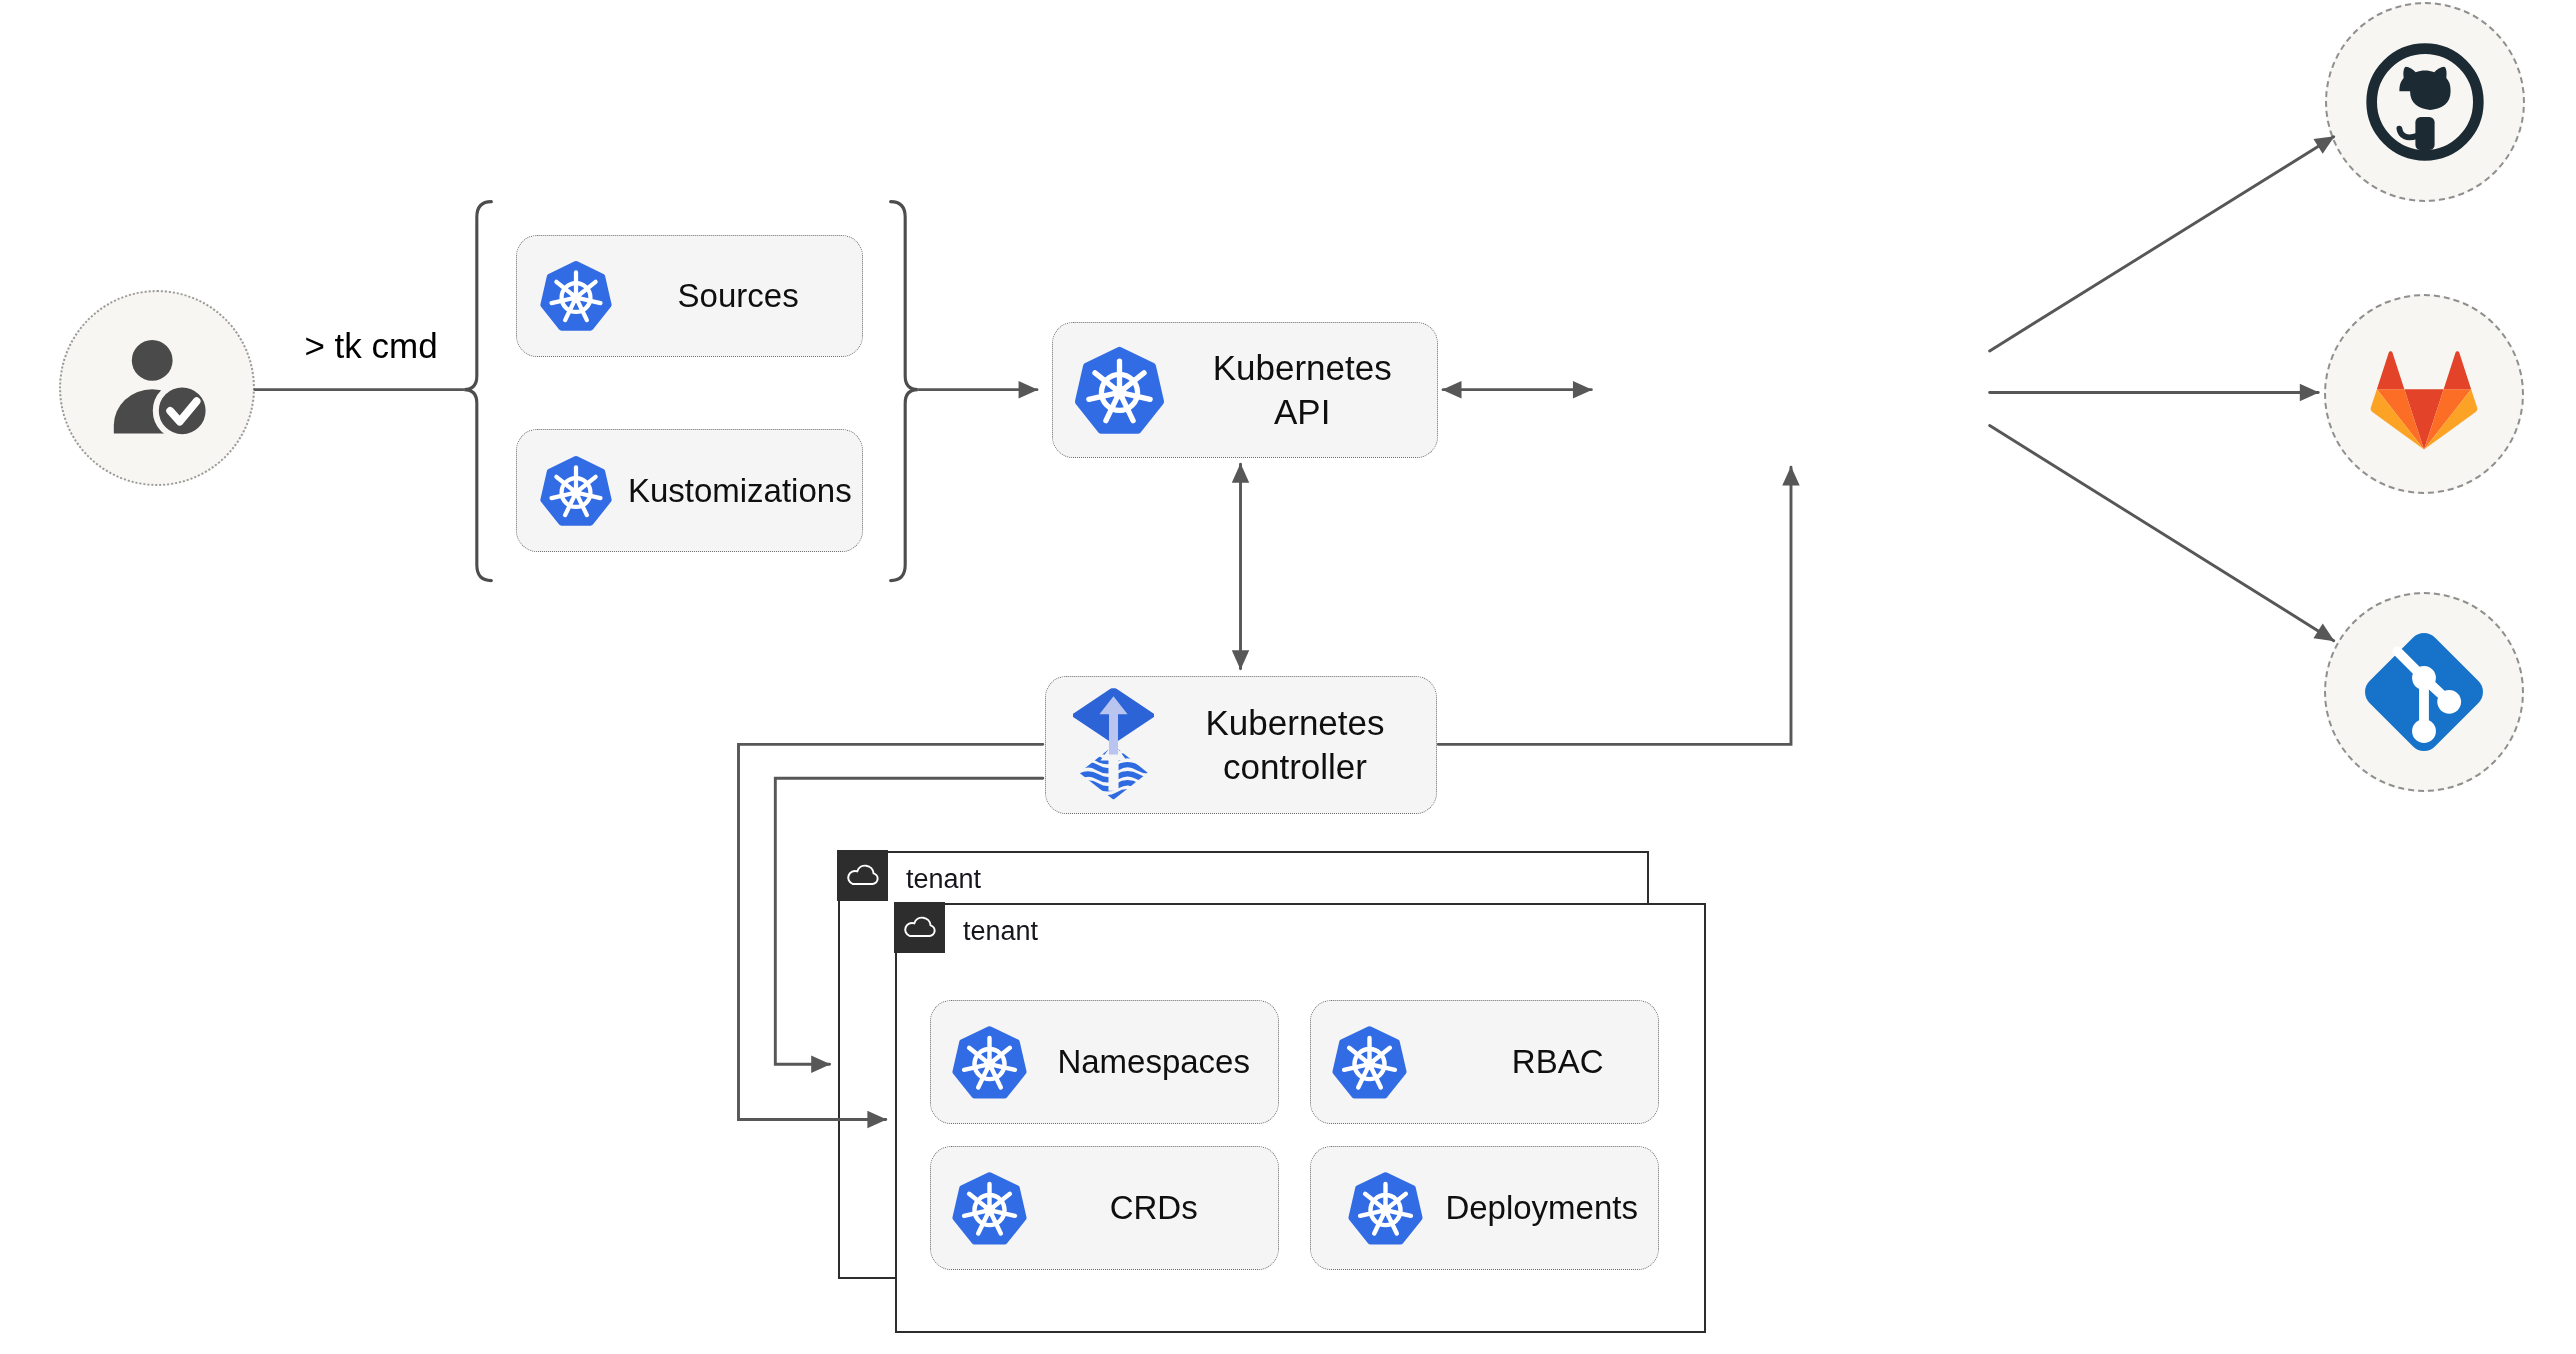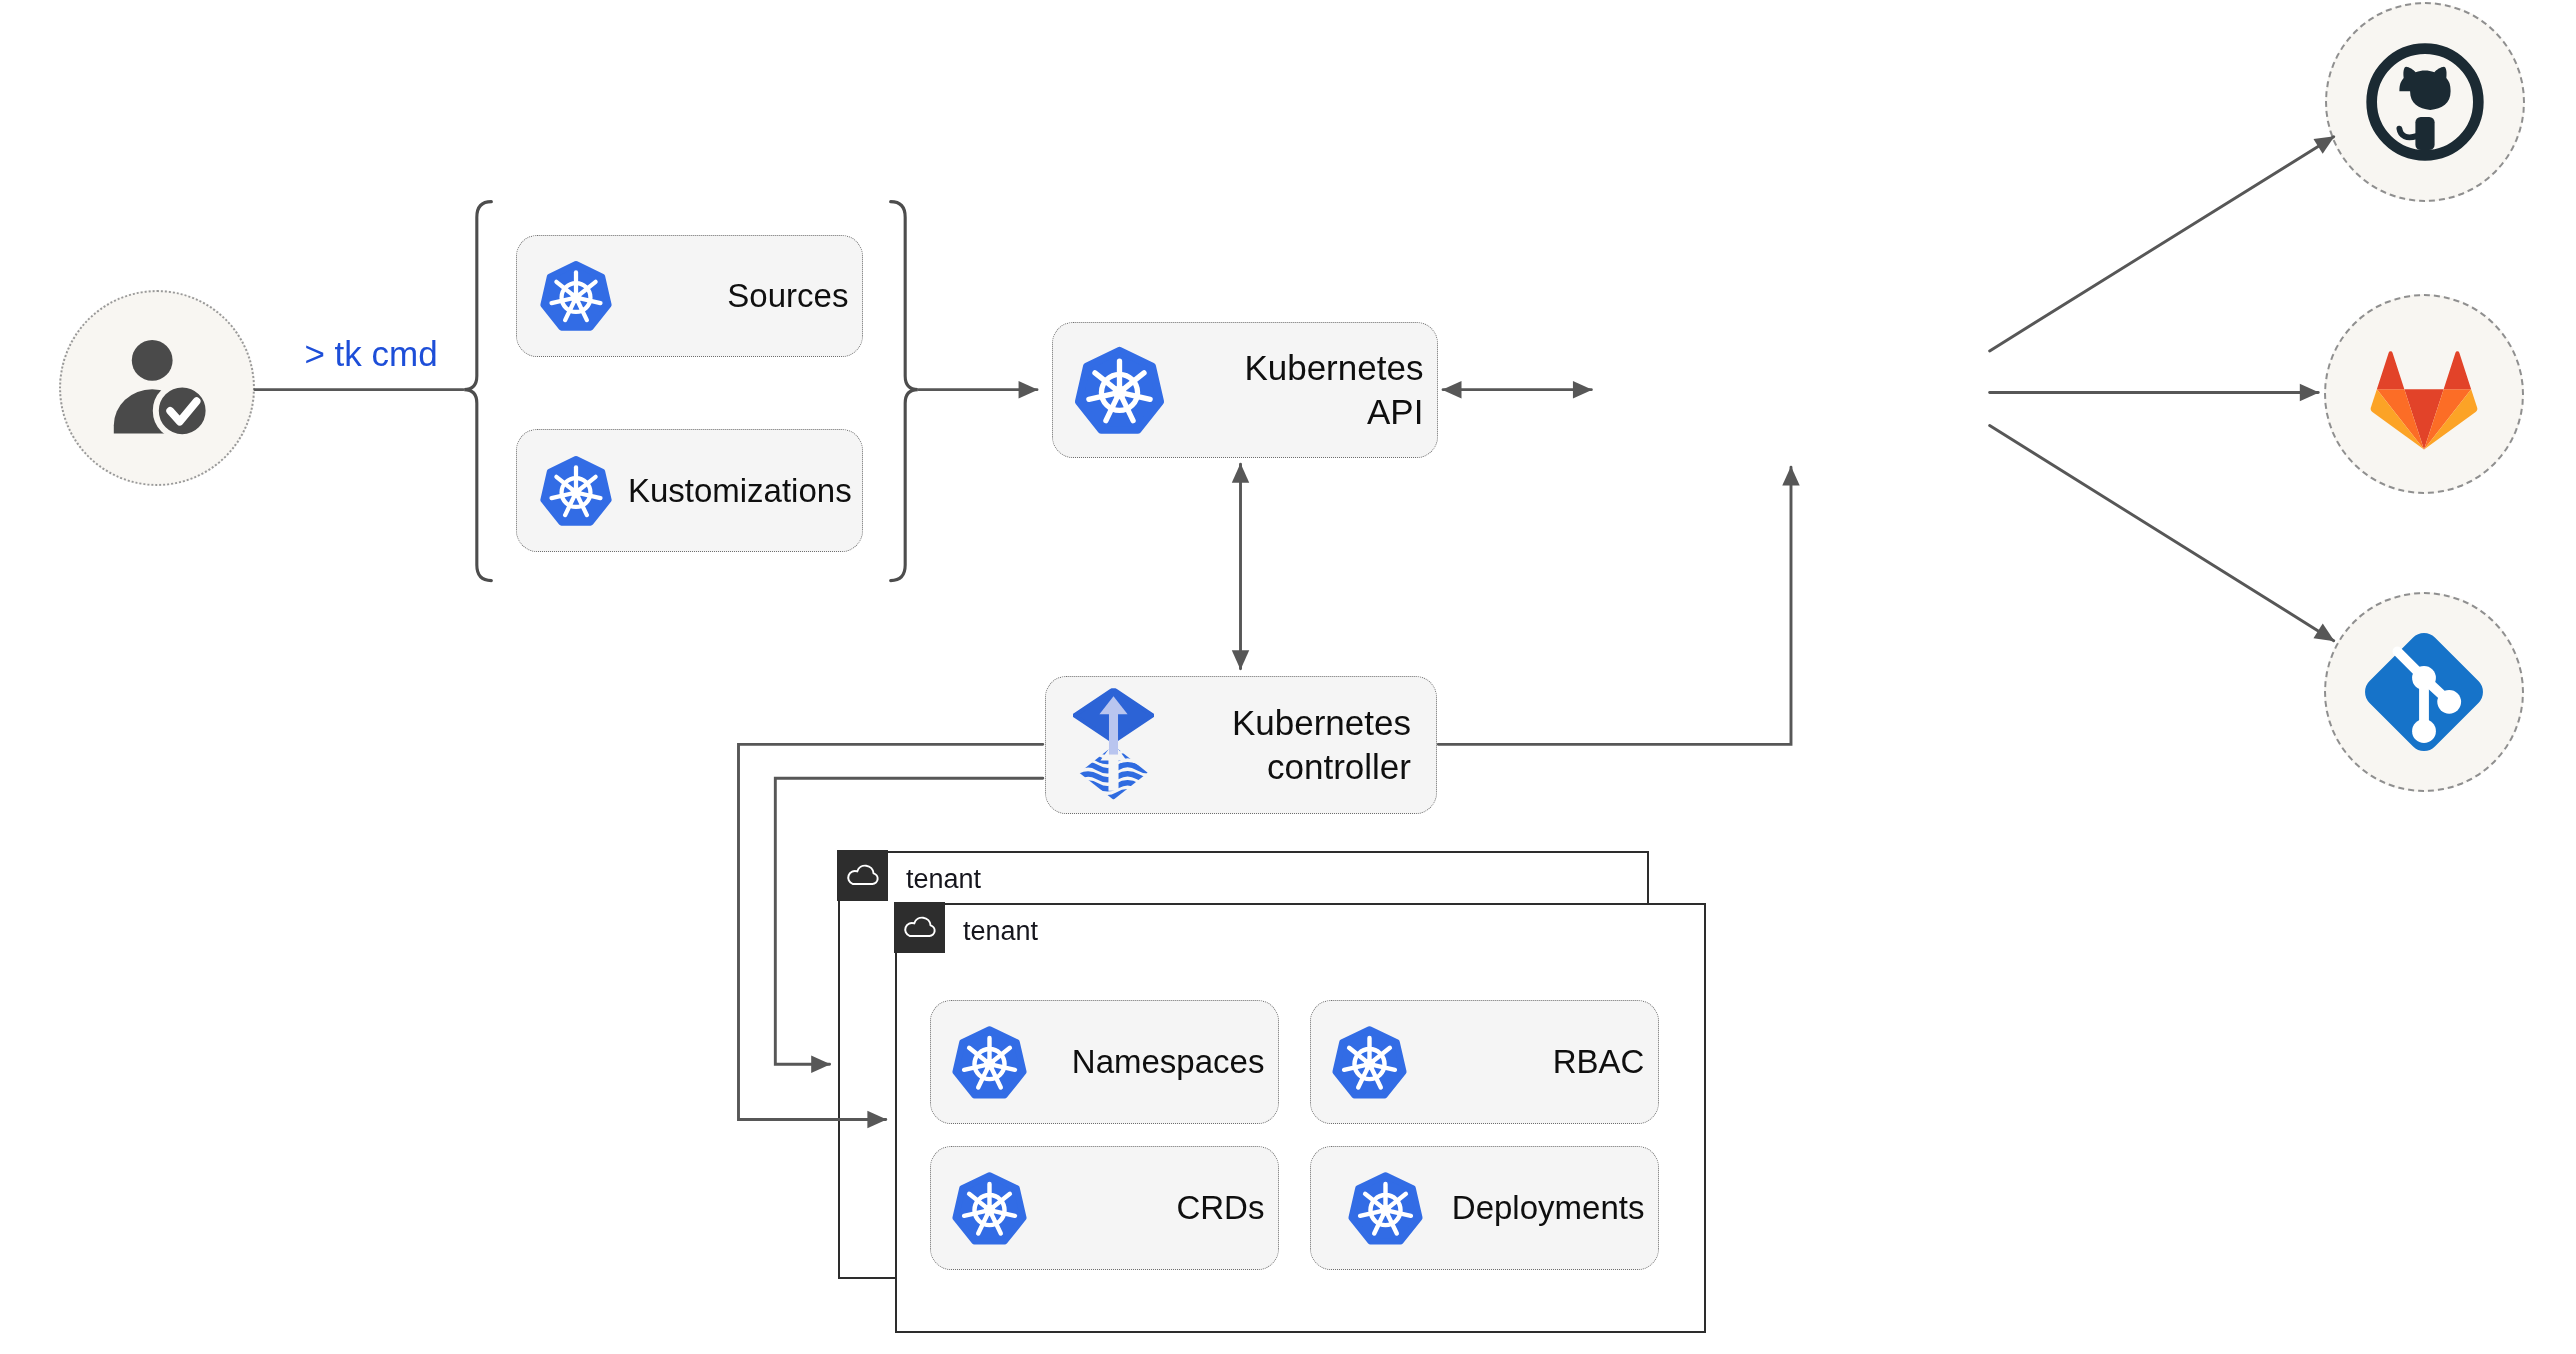--- a/index.html
+++ b/index.html
@@ -8,37 +8,37 @@
 
   
   .wires{position:absolute;left:0;top:0;width:2576px;height:1355px;z-index:6;pointer-events:none;}
   .wire{stroke:#575757;stroke-width:3;fill:none;stroke-linecap:round;}
   .brace{stroke:#4d4d4d;stroke-width:3.2;fill:none;stroke-linecap:round;}
 
   
   .node{position:absolute;background:#F5F5F5;border:1.9px dotted #6E6E6E;border-radius:21.3px;
         display:flex;align-items:center;box-sizing:border-box;z-index:4;}
   .node .icon{flex:0 0 auto;display:block;}
-  .node .label{flex:1 1 auto;text-align:right;font-size:33px;color:#0f0f0f;line-height:1.25;padding:0 13.6px;}
+  .node .label{flex:1 1 auto;text-align:center;font-size:33px;color:#0f0f0f;line-height:1.25;padding:0 13.6px;}
   .node.ctrl .label{font-size:35px;padding:0 25px;}
 
   
   .tenant{position:absolute;background:#ffffff;border:2.9px solid #2D2D2D;box-sizing:border-box;}
   .tenant-badge{position:absolute;left:-2.9px;top:-2.9px;width:51px;height:51px;background:#2D2D2D;
         display:flex;align-items:center;justify-content:center;}
   .tenant-label{position:absolute;left:66px;top:10.7px;font-size:27px;color:#16161d;}
 
   
   .circle{position:absolute;border-radius:50%;background:#F8F6F2;box-sizing:border-box;
         display:flex;align-items:center;justify-content:center;z-index:4;}
   .provider{width:200px;height:200px;border:2.9px dashed #8f8f8f;}
   .actor{width:196px;height:196px;border:2.9px dotted #999999;}
 
-  .cmd-label{position:absolute;left:279px;top:334px;width:184px;text-align:center;
-        font-size:35px;color:#1d4ed8;z-index:4;}
+  .cmd-label{position:absolute;left:279px;top:326px;width:184px;text-align:center;
+        font-size:35px;color:#000000;z-index:4;}
   .hidden-defs{position:absolute;width:0;height:0;overflow:hidden;}
 </style>
 </head>
 <body>
 
 <svg class="hidden-defs" aria-hidden="true">
   <defs>
     <symbol id="sym-k8s" viewBox="0 0 100 100">
       <polygon points="50,8 84.4,24.6 92.9,61.8 69.1,91.6 30.9,91.6 7.1,61.8 15.6,24.6" fill="#326CE5" stroke="#326CE5" stroke-width="8" stroke-linejoin="round"></polygon>
       <g stroke="#ffffff" stroke-width="5.6" stroke-linecap="round">

